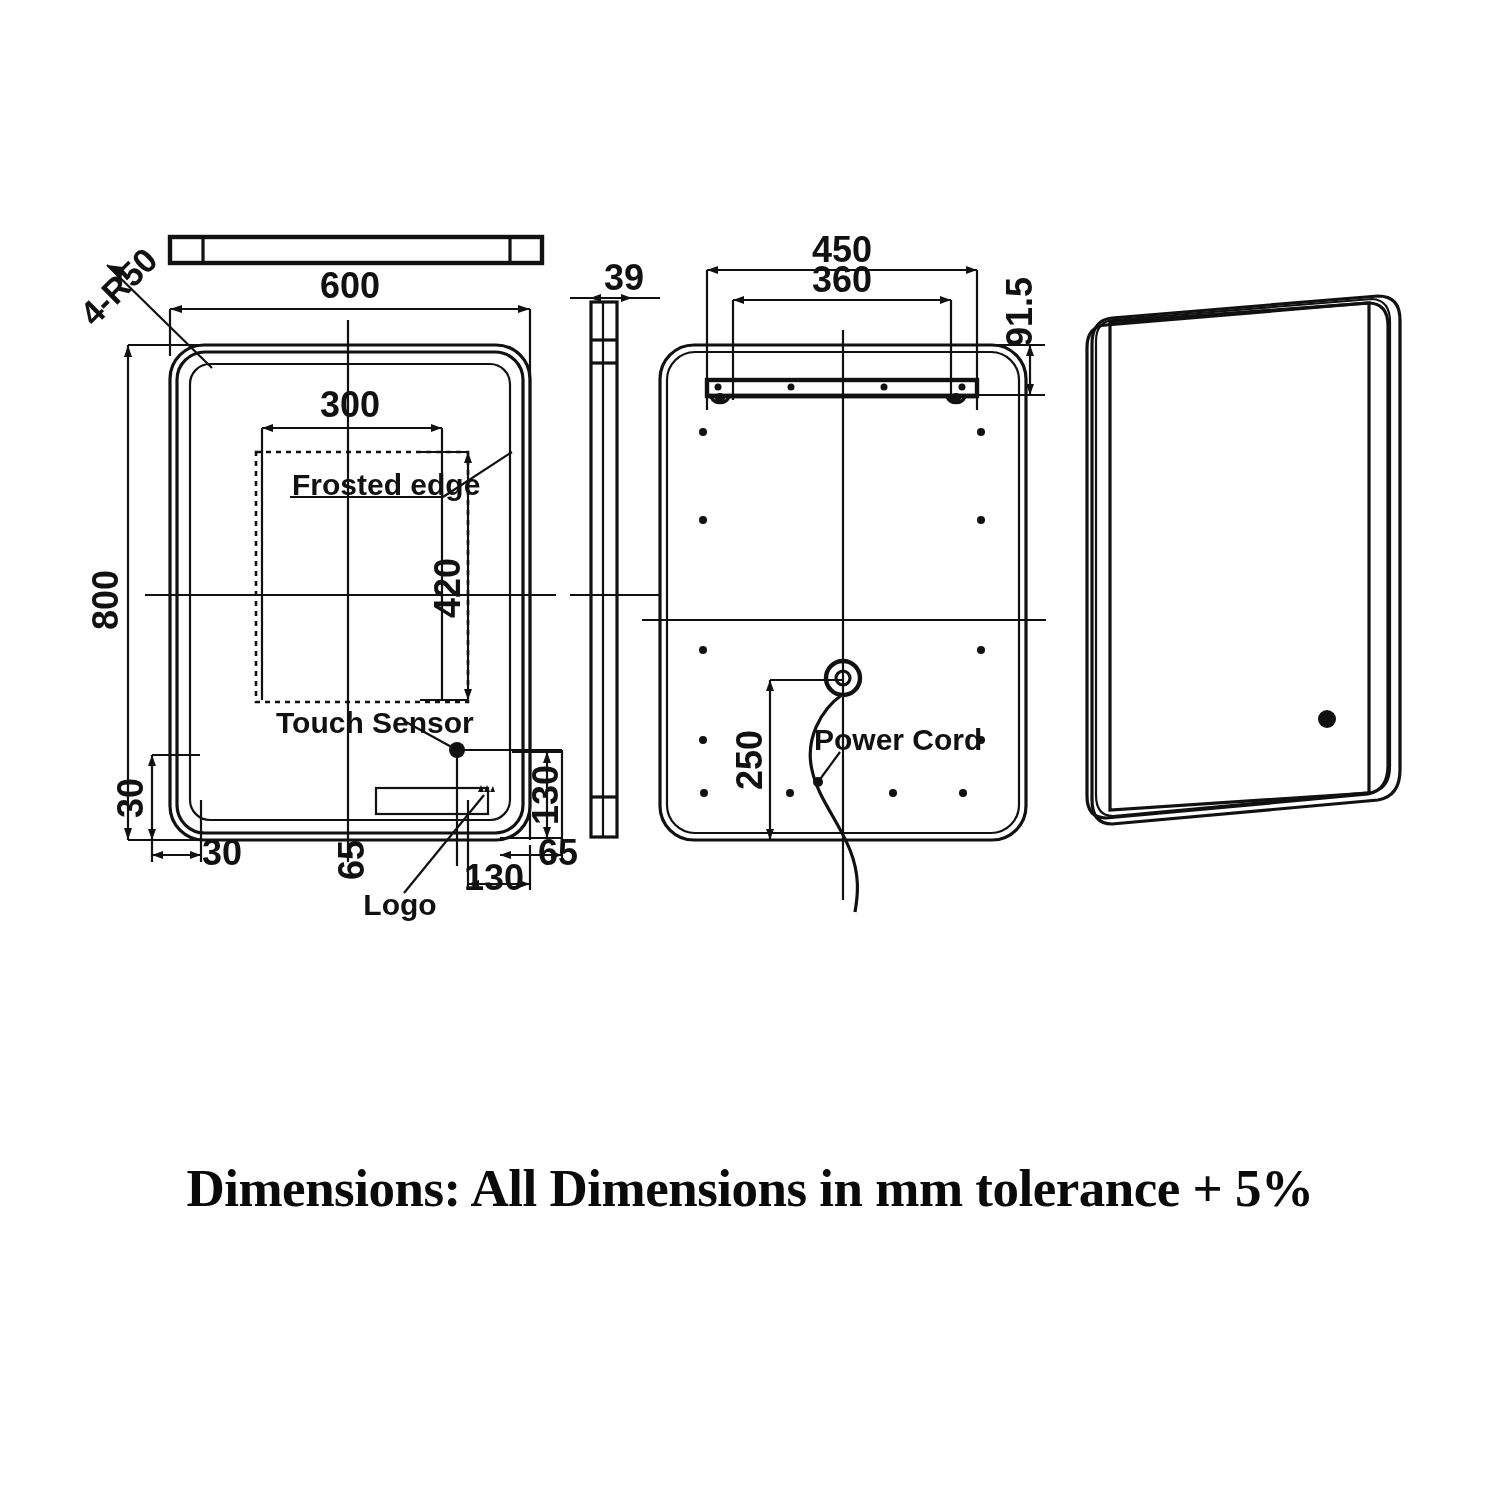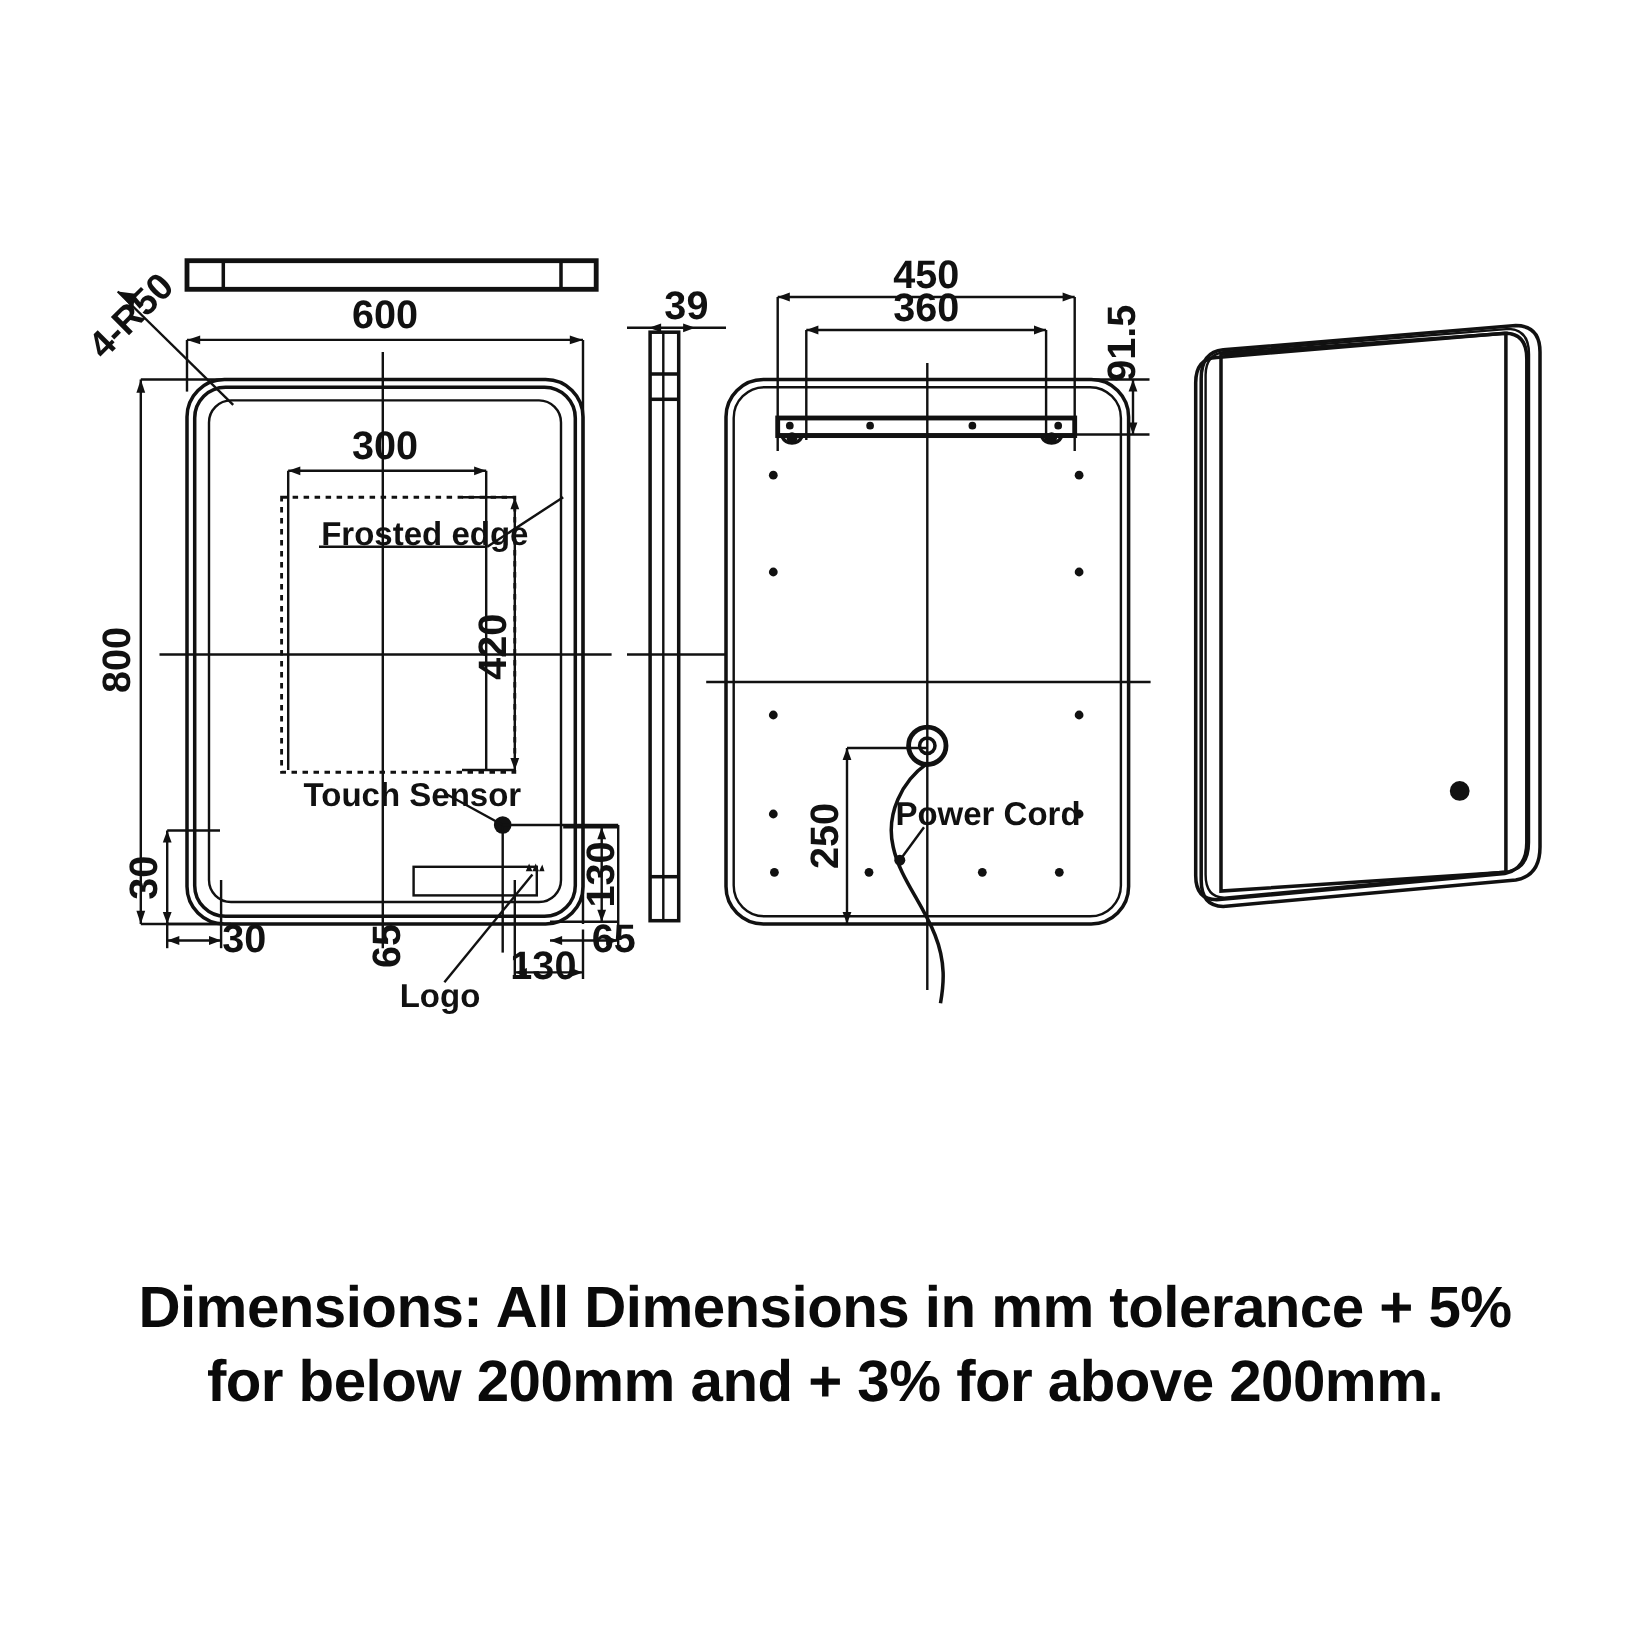--- a/index.html
+++ b/index.html
@@ -19,21 +19,21 @@
   .label{
     font-family:"Liberation Sans", sans-serif;
     font-weight:bold;
     fill:#111111;
   }
   .caption{
     position:absolute;
     left:0;top:1155px;
     width:1500px;
     text-align:center;
-    font-family:Liberation Sans, sans-serif;
+    font-family:Liberation Serif, serif;
     font-weight:bold;
     font-size:53px;
     line-height:1.28;
     letter-spacing:-0.5px;
     color:#0a0a0a;
   }
   .ln{stroke:#111111;fill:none;}
   .thin{stroke-width:2.2;}
   .med{stroke-width:3.2;}
   .thick{stroke-width:4.4;}
@@ -289,16 +289,15 @@
       <path d="M1113,320 L1372,299 Q1390,300 1390,322 L1390,766 Q1390,789 1372,792 L1113,816 Q1096,816 1096,795 L1096,341 Q1096,322 1113,320 Z" class="ln thin"></path>
       <path d="M1110,322 L1110,810 L1369,793 L1369,303 Z" class="ln med"></path>
 
       <circle cx="1327" cy="719" r="9" class="dot"></circle>
     </g>
 
   </svg>
 
   <div class="caption">
     <div>Dimensions: All Dimensions in mm tolerance + 5%</div>
-    <div>for below 200mm and + 3% for above 200mm.</div>
   </div>
 
 </div>
 
 </body></html>

